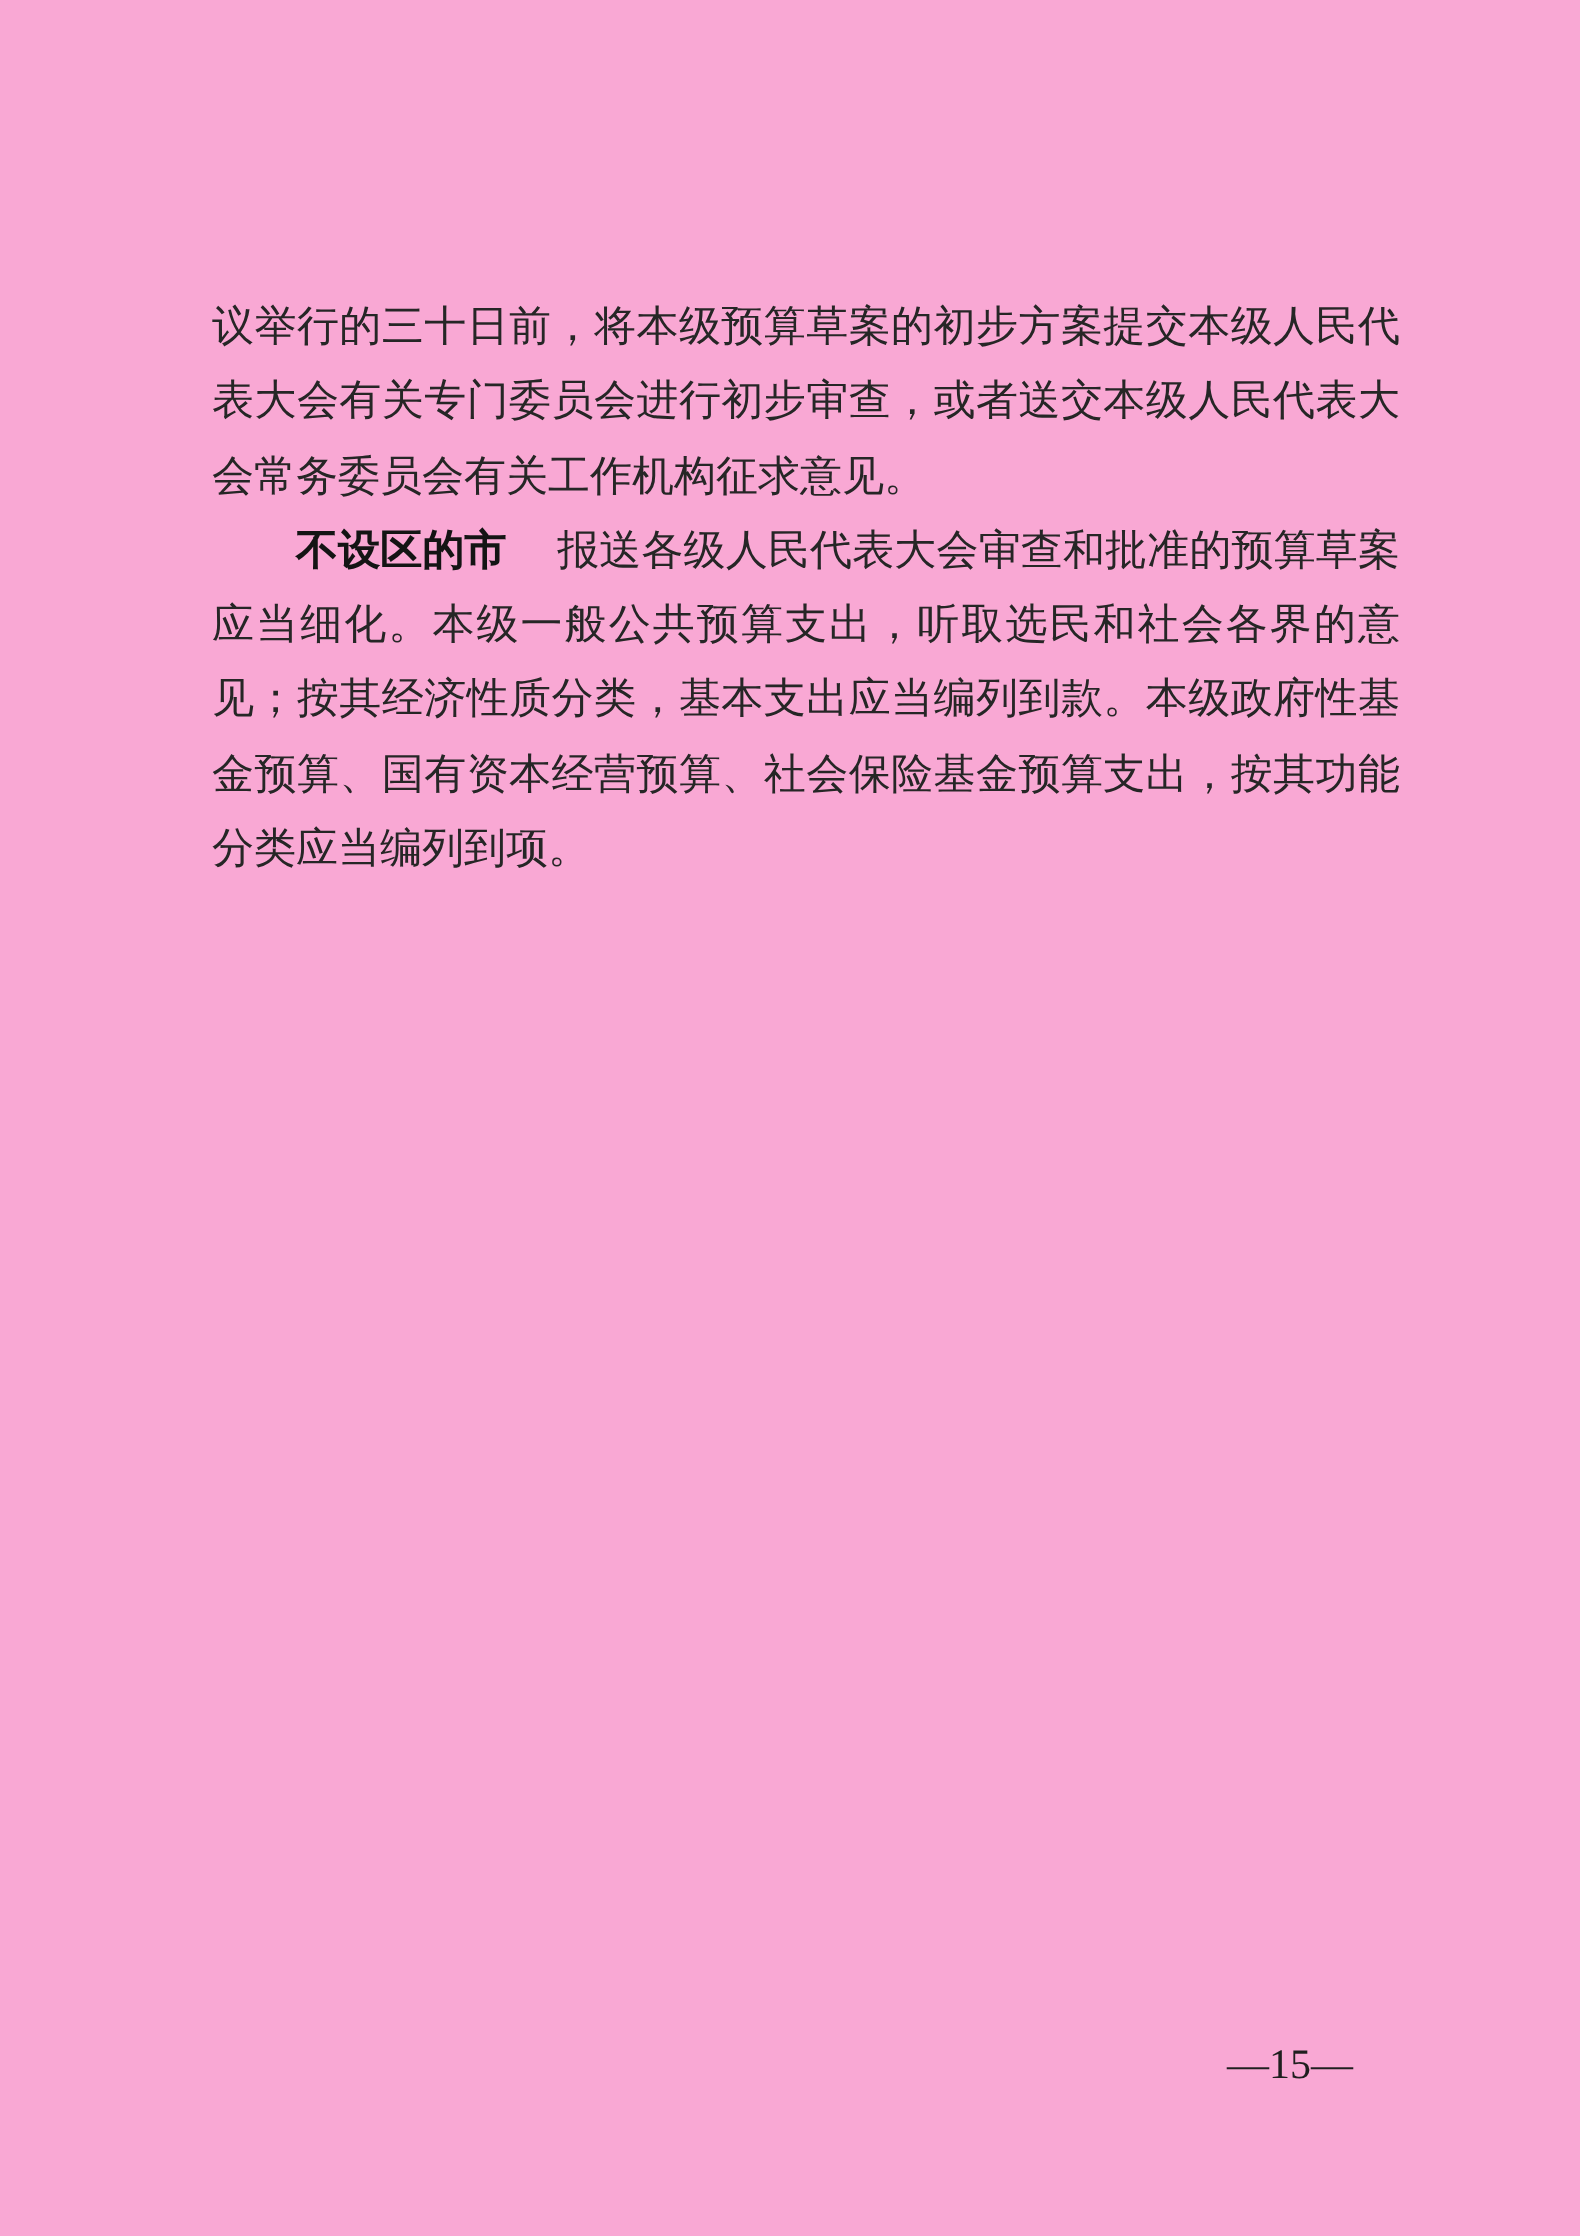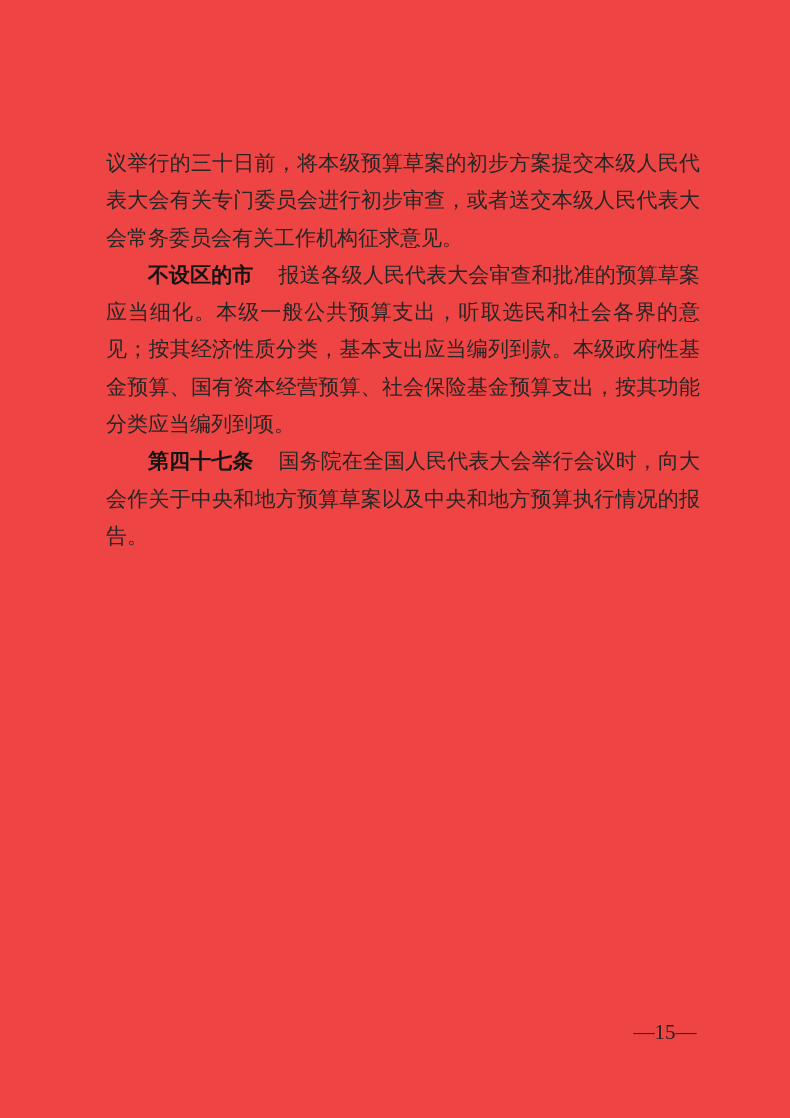--- a/index.html
+++ b/index.html
@@ -13,21 +13,21 @@
     background: #ffffff;
     overflow: hidden;
     font-family: "Liberation Serif", "DejaVu Serif", serif;
   }
   .page {
     position: absolute;
     left: 0;
     top: 0;
     width: 790px;
     height: 1118px;
-    background: #ef4444;
+    background: #f9a8d4;
   }
   .text-column {
     position: absolute;
     left: 106px;
     top: 145px;
     width: 594px;
     font-size: 21px;
     line-height: 37.3px;
     color: #262626;
     text-align: justify;
@@ -49,37 +49,35 @@
   }
   .page-number {
     position: absolute;
     top: 1020px;
     left: 610px;
     width: 70px;
     text-align: center;
     font-size: 21px;
     color: #1f1f1f;
     white-space: nowrap;
-    margin-left: 20px;
   }
 </style>
 </head>
 <body>
 
 <div class="page">
 
   <div class="text-column">
 
     <p class="para no-indent"><span class="article-head"></span><span class="para-body">议举行的三十日前，将本级预算草案的初步方案提交本级人民代表大会有关专门委员会进行初步审查，或者送交本级人民代表大会常务委员会有关工作机构征求意见。</span></p>
 
 
 
     <p class="para"><span class="article-head">不设区的市</span><span class="para-body">报送各级人民代表大会审查和批准的预算草案应当细化。本级一般公共预算支出，听取选民和社会各界的意见；按其经济性质分类，基本支出应当编列到款。本级政府性基金预算、国有资本经营预算、社会保险基金预算支出，按其功能分类应当编列到项。</span></p>
 
-    <p class="para"><span class="article-head">第四十七条</span><span class="para-body">国务院在全国人民代表大会举行会议时，向大会作关于中央和地方预算草案以及中央和地方预算执行情况的报告。</span></p>
 
 
 
 
   </div>
 
   <div class="page-number">—15—</div>
 
 </div>
 

